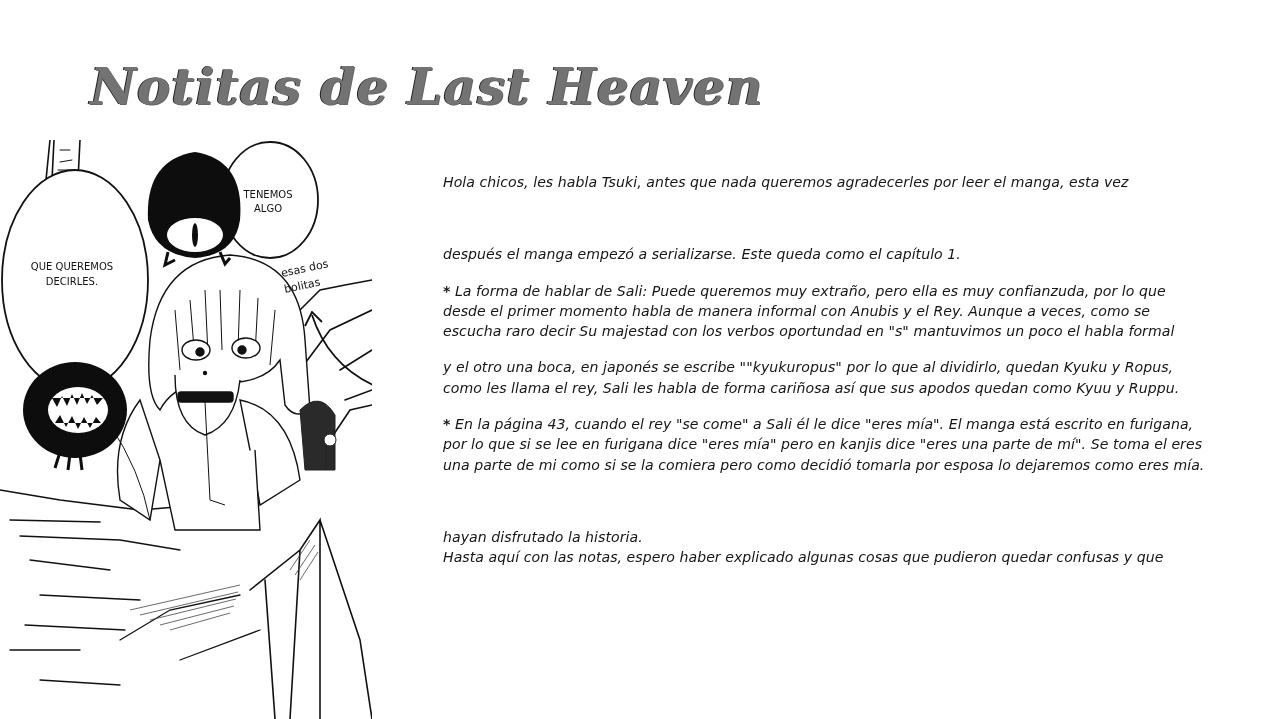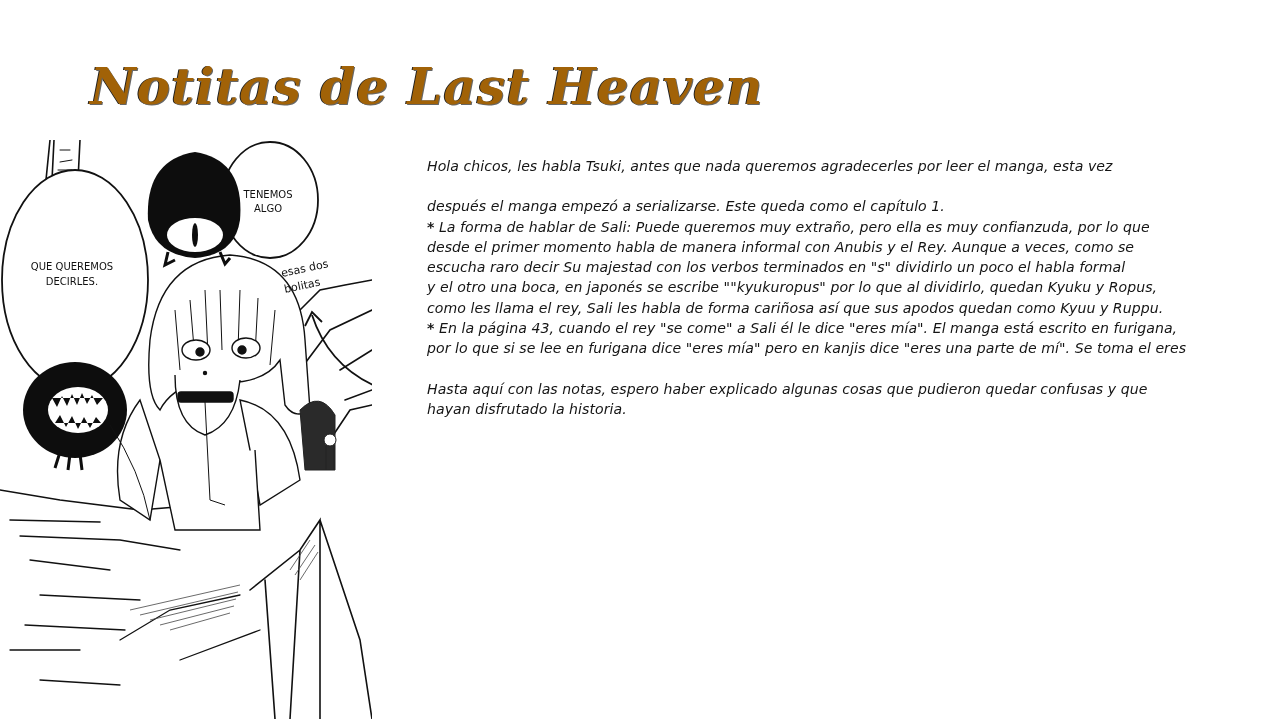--- a/index.html
+++ b/index.html
@@ -16,21 +16,21 @@
     }
     .title {
       position: absolute;
       left: 90px;
       top: 28px;
       font-family: "DejaVu Serif", "Liberation Serif", serif;
       font-style: italic;
       font-weight: bold;
       font-size: 50px;
       letter-spacing: 1px;
-      color: #a16207;
+      color: #737373;
       text-shadow: 1px 1px 0 #666, -1px 0 0 #222;
       line-height: 1;
       white-space: nowrap;
     }
     .illustration {
       position: absolute;
       left: 0;
       top: 140px;
       width: 372px;
       height: 579px;
@@ -57,21 +57,21 @@
       top: 156px;
       width: 800px;
       font-family: "DejaVu Sans", "Liberation Sans", sans-serif;
       font-style: italic;
       font-size: 14.1px;
       line-height: 20.3px;
       color: #151515;
       letter-spacing: 0.05px;
     }
     .notes p {
-      margin: 0;
+      margin: 16px;
     }
     .notes .line {
       display: block;
       white-space: nowrap;
     }
     .notes .gap {
       height: 20px;
     }
     .notes .bullet {
       font-style: normal;
@@ -171,29 +171,30 @@
     <span class="line">Hola chicos, les habla Tsuki, antes que nada queremos agradecerles por leer el manga, esta  vez</span>
   </p>
   <div class="gap"></div>
 
   <p>
     <span class="line">después el manga empezó a serializarse. Este queda como el capítulo 1.</span>
   </p>
   <p>
     <span class="line"><span class="bullet">*</span><span> La forma de hablar de Sali: Puede queremos muy extraño, pero ella es muy confianzuda, por lo que</span></span>
     <span class="line">desde el primer momento habla de manera informal con Anubis y el Rey. Aunque a veces, como se</span>
-    <span class="line">escucha raro decir Su majestad con los verbos terminados en "s" dividirlo un poco el habla formal</span>
+    <span class="line">escucha raro decir Su majestad con los verbos oportundad en "s" mantuvimos un poco el habla formal</span>
   </p>
   <p>
     <span class="line">y el otro una boca, en japonés se escribe ""kyukuropus" por lo que al dividirlo, quedan Kyuku y Ropus,</span>
     <span class="line">como les llama el rey, Sali les habla de forma cariñosa así que sus apodos quedan como Kyuu y Ruppu.</span>
   </p>
   <p>
     <span class="line"><span class="bullet">*</span><span> En la página 43, cuando el rey "se come" a Sali él le dice "eres mía". El manga está escrito en furigana,</span></span>
     <span class="line">por lo que si se lee en furigana dice  "eres mía"  pero en kanjis dice "eres una parte de mí". Se toma el eres</span>
+    <span class="line">una parte de mi como si se la comiera pero como decidió tomarla por esposa lo dejaremos como eres mía.</span>
   </p>
   <div class="gap"></div>
 
   <p>
+    <span class="line">hayan disfrutado la historia.</span>
     <span class="line">Hasta aquí con las notas, espero haber explicado algunas cosas que pudieron quedar confusas y que</span>
-    <span class="line">hayan disfrutado la historia.</span>
   </p>
 </div>
 
 </body></html>

